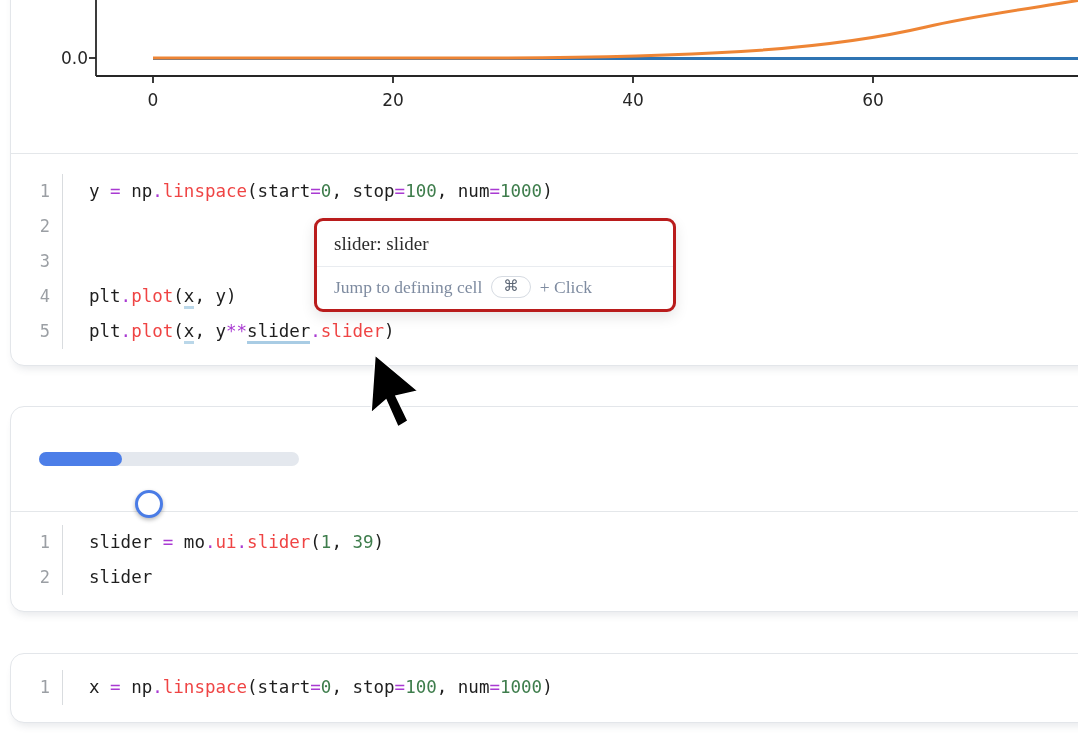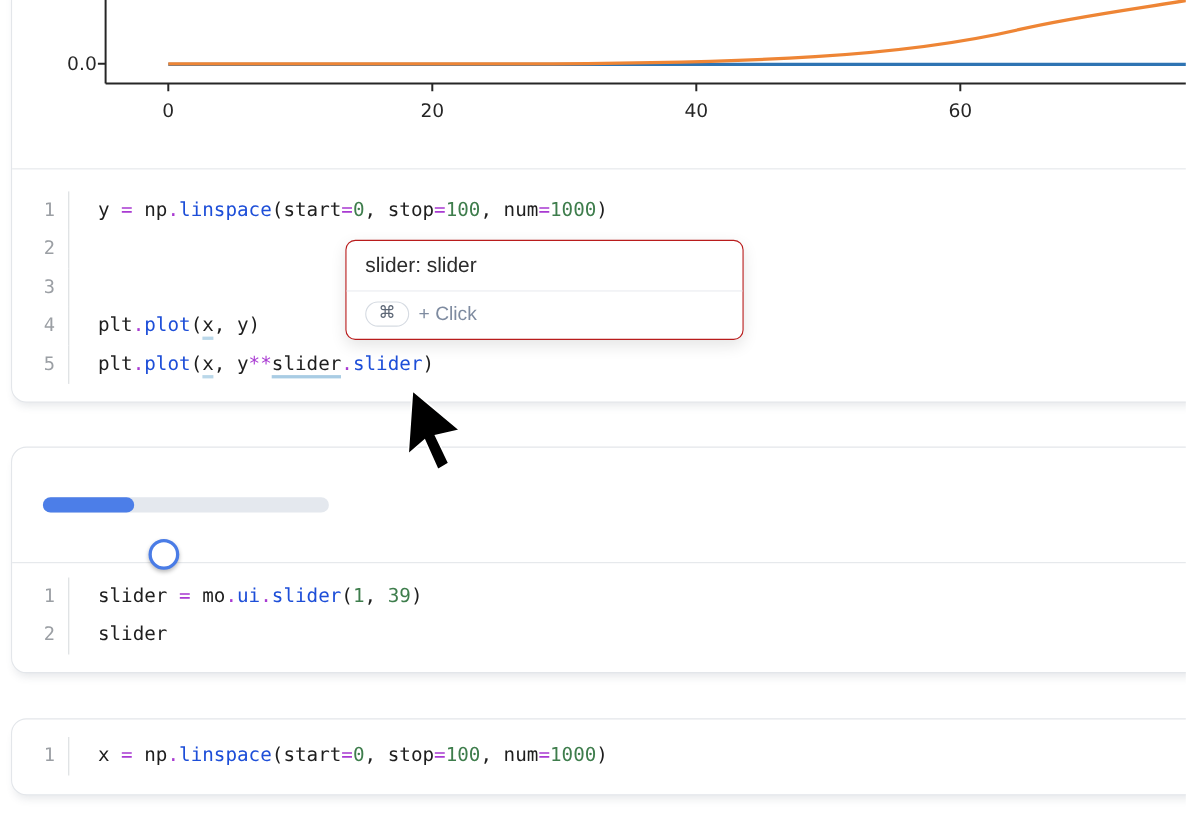--- a/index.html
+++ b/index.html
@@ -33,21 +33,21 @@
   #cell-slider .code-area { padding:13px 0 17px; }
   #cell-x      .code-area { border-top:none; padding:16px 0 19px; }
   .row { display:flex; height:35px; line-height:35px; }
   .ln {
     flex:none; width:52px; padding-right:12px; text-align:right;
     color:#9b9fa4; border-right:1px solid #d9dcdf; font-size:17px;
   }
   .codeline { padding-left:26px; white-space:pre; }
   .tok.d { color:#1e1e1e; }
   .tok.k { color:#a93ad2; }
-  .tok.f { color:#1d4ed8; }
+  .tok.f { color:#ef4444; }
   .tok.n { color:#3e7d4c; }
   .tok.u  { border-bottom:3px solid #bad7e9; }
   .tok.u2 { border-bottom:3px solid #a9cce4; }
 
   
   .slider-area { position:relative; height:104px; }
   .slider-track {
     position:absolute; left:28px; top:45px; width:260px; height:14px;
     border-radius:7px; background:#e4e8ee;
   }
@@ -57,22 +57,23 @@
   }
   .slider-handle {
     position:absolute; left:96px; top:38px; width:28px; height:28px;
     border-radius:50%; background:#fff; border:3px solid #4a7ce6;
     box-shadow:0 2px 4px rgba(0,0,0,0.28);
   }
 
   
   #tooltip {
     position:absolute; left:314px; top:218px; width:362px; z-index:20;
-    background:#fff; border:1px solid #b91c1c; border-radius:9px;
+    background:#fff; border:3px solid #b91c1c; border-radius:9px;
     box-shadow:0 5px 14px rgba(0,0,0,0.10);
+    font-family:Liberation Serif, serif;
   }
   .tt-title { padding:12px 17px 11px; font-size:19px; color:#2d2d2d; }
   .tt-div   { border-top:1px solid #e9ecf0; }
   .tt-action {
     display:flex; align-items:center; gap:9px;
     padding:9px 17px 11px; font-size:17.5px; color:#7e8ba0;
   }
   .tt-pill {
     display:inline-block; border:1.5px solid #d6dbe2; border-radius:13px;
     padding:0 11px 2px; font-size:15.5px; color:#5c6675; background:#fff;
@@ -130,20 +131,21 @@
       <span class="ln">5</span>
       <span class="codeline"><span class="tok d">plt</span><span class="tok k">.</span><span class="tok f">plot</span><span class="tok d">(</span><span class="tok d u">x</span><span class="tok d">, y</span><span class="tok k">**</span><span class="tok d u2">slider</span><span class="tok k">.</span><span class="tok f">slider</span><span class="tok d">)</span></span>
     </div>
   </div>
 </div>
 
 <div id="tooltip">
   <div class="tt-title">slider: slider</div>
   <div class="tt-div"></div>
   <div class="tt-action">
+    <span>Jump to defining cell</span>
     <span class="tt-pill">⌘</span>
     <span>+ Click</span>
   </div>
 </div>
 
 <div class="cell" id="cell-slider">
   <div class="slider-area">
     <div class="slider-track">
       <div class="slider-fill"></div>
       <div class="slider-handle"></div>

